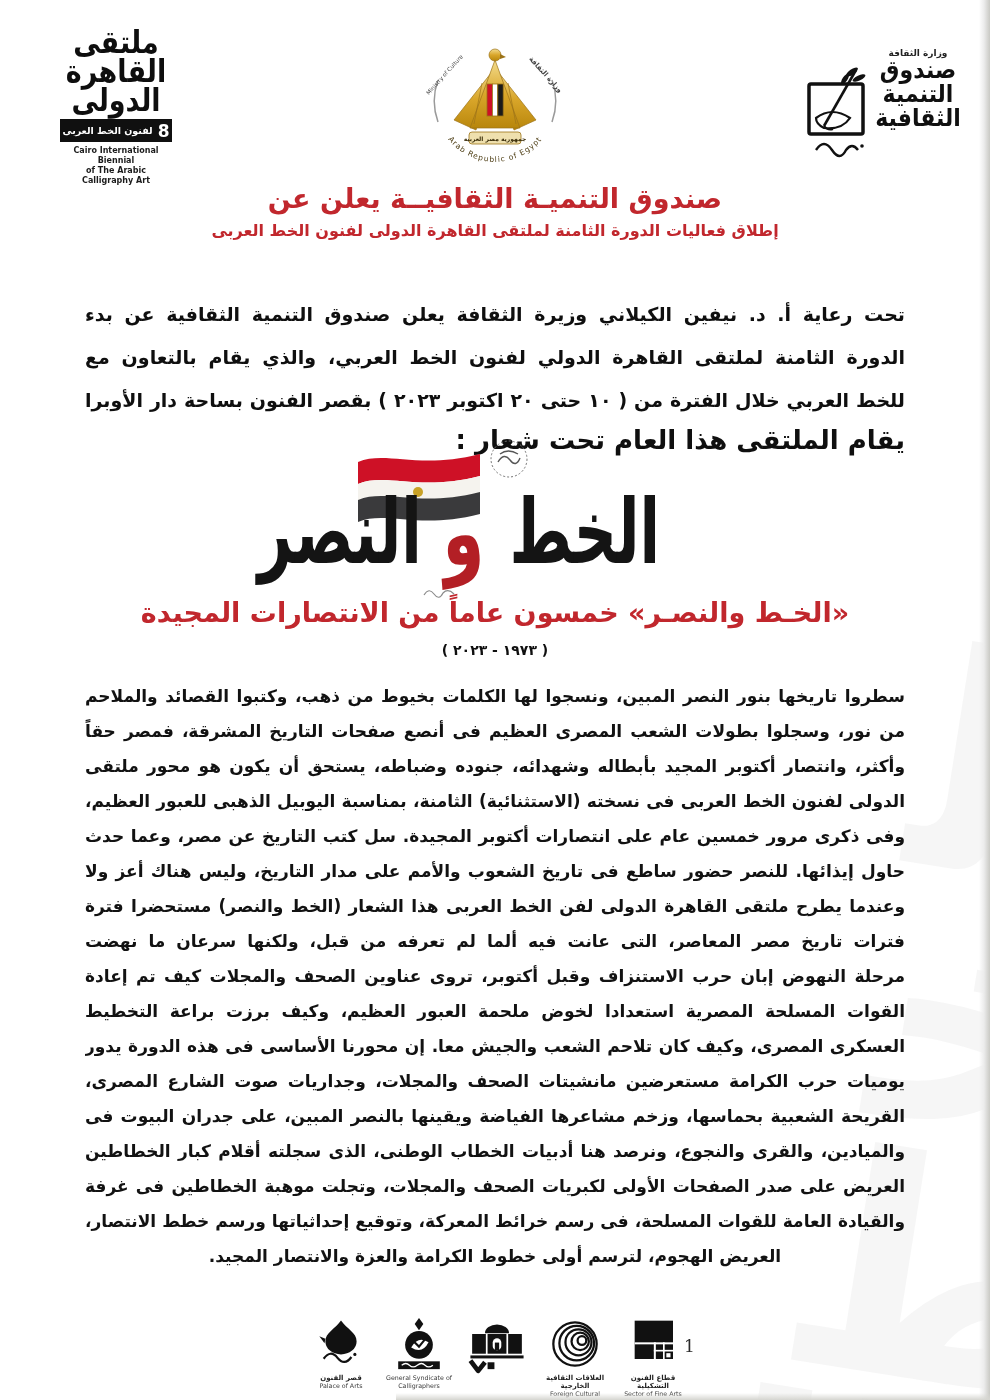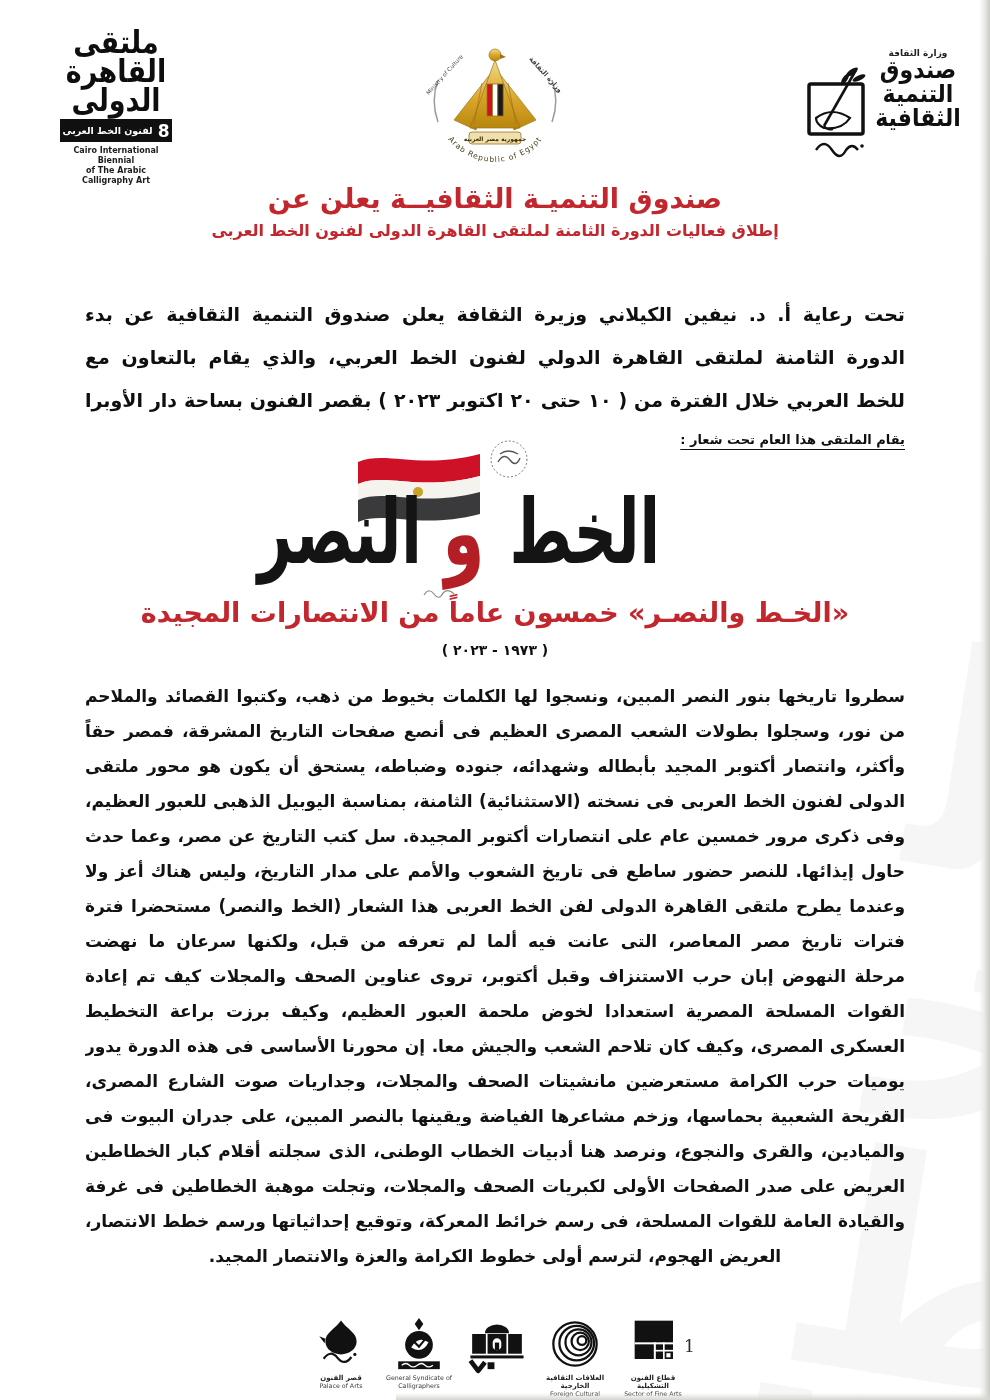--- a/index.html
+++ b/index.html
@@ -27,21 +27,21 @@
   .cdf-top{font-size:9px;font-weight:bold;color:#222;letter-spacing:1px;}
   .cdf-word{font-size:22px;font-weight:bold;line-height:24px;color:#101010;transform:scaleY(1.1);}
   .cdf-pen{position:absolute;left:0;top:14px;}
   
   .title{position:absolute;top:183px;left:0;width:100%;text-align:center;direction:rtl;color:#c1272d;font-weight:bold;}
   .title-l1{font-size:27px;}
   .title-l2{font-size:16px;margin-top:7px;}
   
   .intro{position:absolute;top:293px;right:85px;left:85px;direction:rtl;font-weight:bold;font-size:19px;color:#0f0f0f;}
   .intro-line{line-height:43px;height:43px;overflow:hidden;text-align:justify;text-align-last:justify;}
-  .intro-slogan{line-height:36px;text-align:right;text-decoration:underline;text-underline-offset:5px;font-size:13px;}
+  .intro-slogan{line-height:36px;text-align:right;text-underline-offset:5px;font-size:26px;}
   
   .artwork{position:absolute;top:436px;left:50%;transform:translateX(-50%);width:330px;height:164px;}
   .art-flag{position:absolute;left:26px;top:12px;}
   .art-ornament{position:absolute;left:158px;top:2px;}
   .art-text{position:absolute;bottom:14px;left:0;width:100%;text-align:center;direction:rtl;
         font-weight:bold;font-size:60px;color:#141414;white-space:nowrap;}
   .art-text span{display:inline-block;transform:scaleY(1.5);transform-origin:bottom;letter-spacing:-2px;}
   .art-text .art-waw{color:#b31f25;font-size:1.12em;margin:0 2px;transform:scaleY(1.35) rotate(-6deg);}
   .art-sign{position:absolute;left:92px;bottom:0px;}
   

